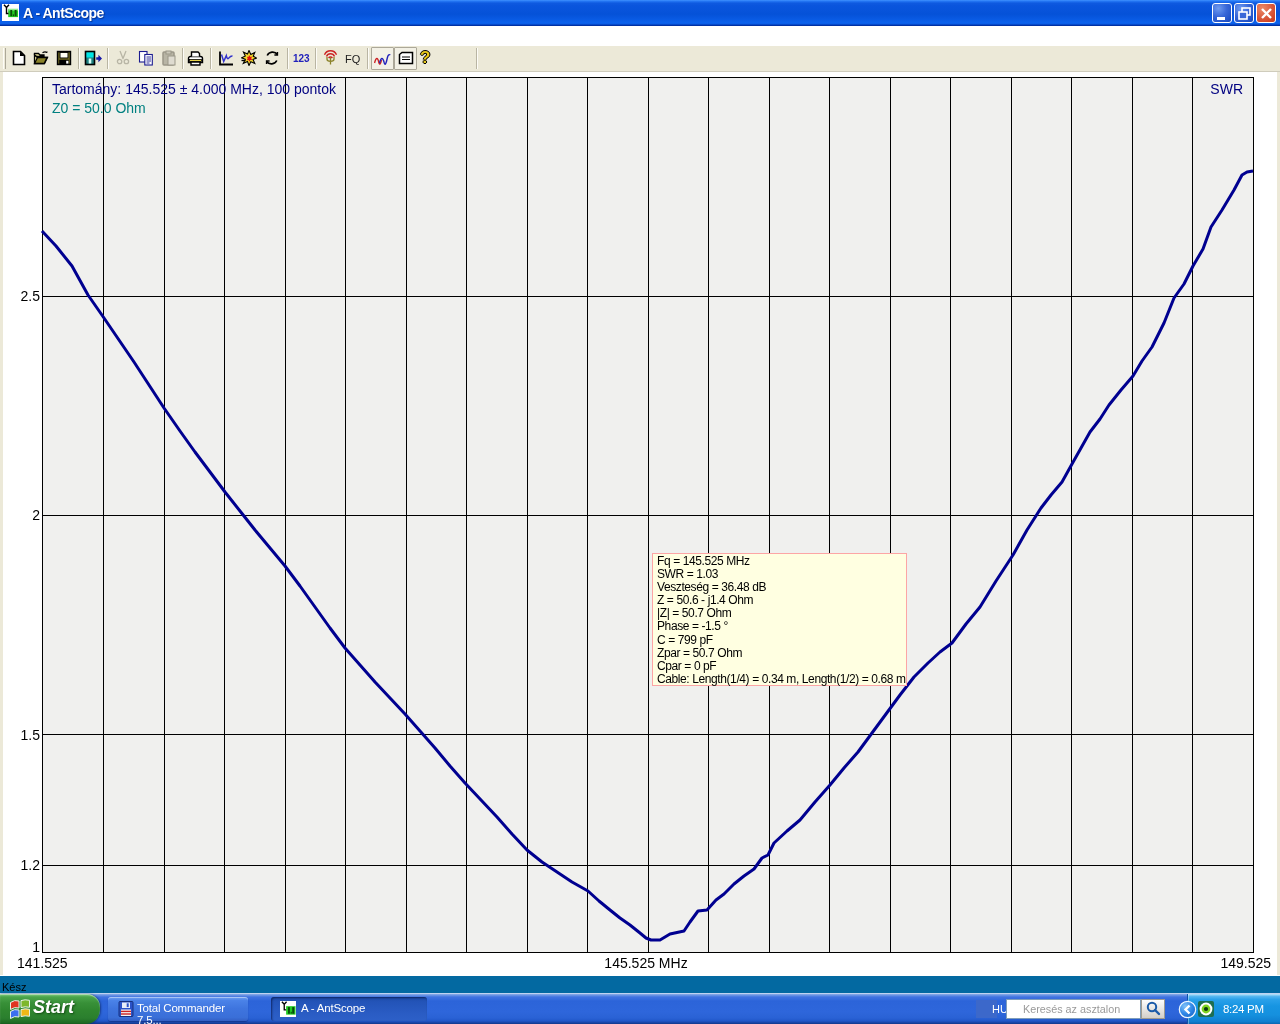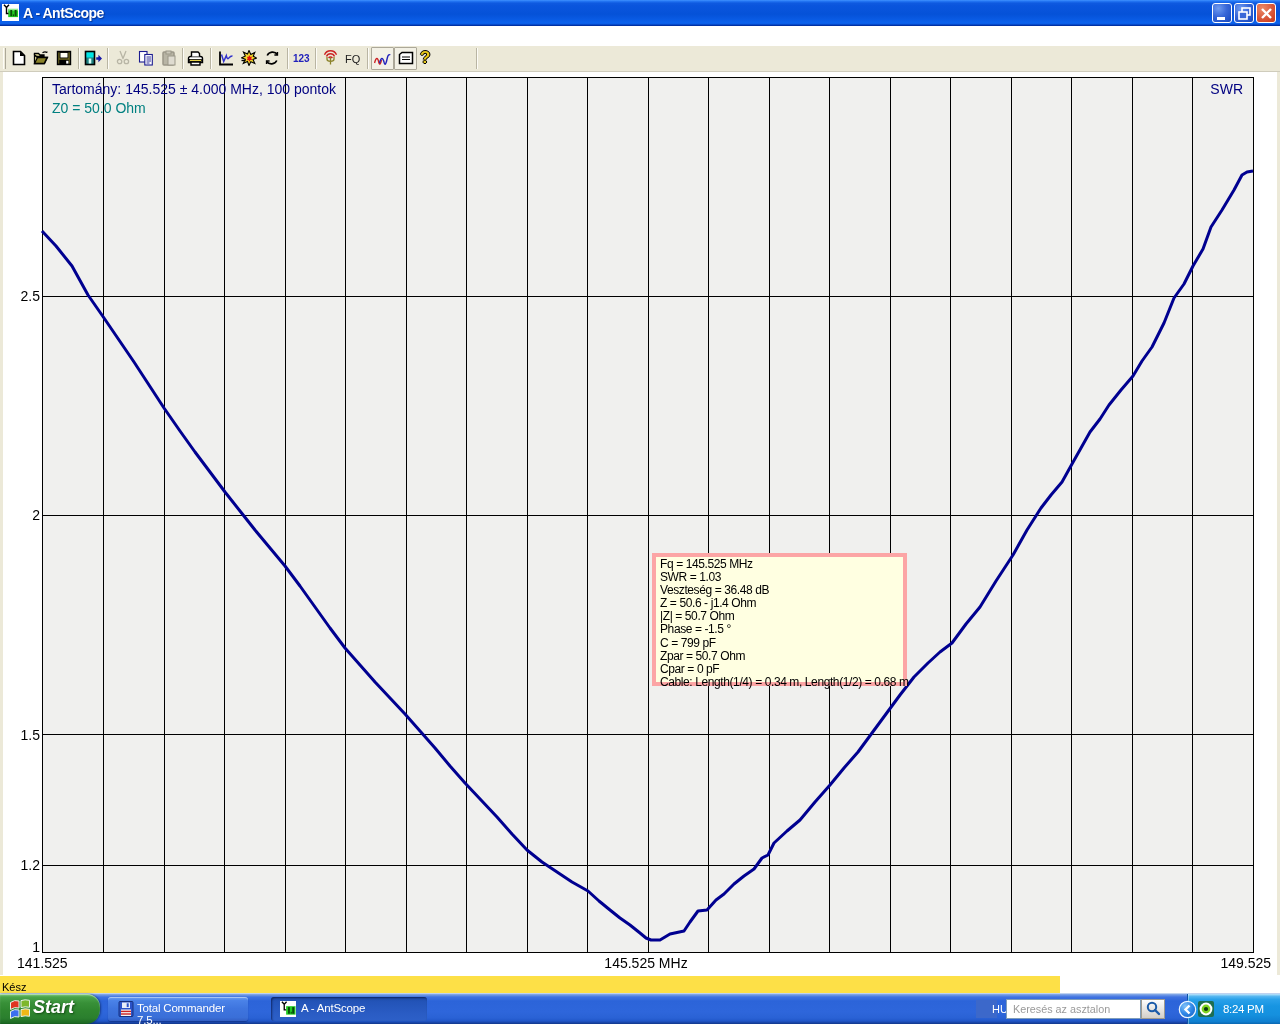--- a/index.html
+++ b/index.html
@@ -26,42 +26,42 @@
 .tsep { position:absolute; top:2px; width:2px; height:21px; border-left:1px solid #b9b5a3; border-right:1px solid #fdfcf7; }
 .ticon { position:absolute; top:4px; }
 .tgrip { position:absolute; left:3px; top:2px; width:3px; height:21px; border-left:1px solid #fdfcf7; border-right:1px solid #aca899; }
 .tframe { position:absolute; top:1px; width:23px; height:23px; border:1px solid #aca899; background:#f3f1e6; border-radius:1px; }
 
 
 #client { left:0; top:72px; width:1280px; height:903px; background:#fff; }
 #edgeL { left:0; top:72px; width:3px; height:903px; background:#ece9d8; }
 #edgeR { left:1277px; top:72px; width:3px; height:903px; background:#ece9d8; }
 #chartsvg { left:0; top:0px; }
-#tooltip { left:652px; top:553px; width:255px; height:133px; background:#ffffe1; border:4px solid #fca5a5;
+#tooltip { left:652px; top:553px; width:255px; height:133px; background:#ffffe1; border:1px solid #fca5a5;
   font-size:12px; letter-spacing:-0.4px; line-height:13.1px; color:#000; padding:1px 0 8px 4px; white-space:nowrap; }
 
 
-#statusbar { left:0; top:975px; width:1060px; height:19px; background:#fde047; border-top:1px solid #fff; font-size:11px; color:#000; }
+#statusbar { left:0; top:975px; width:1280px; height:19px; background:#0369a1; border-top:1px solid #fff; font-size:11px; color:#000; }
 #statusbar span { position:absolute; left:2px; top:5px; }
 
 
 #taskbar { left:0; top:993px; width:1280px; height:31px;
   background:linear-gradient(180deg,#dfe9f5 0%,#7aa1e6 5%,#3f73e1 13%,#2c64d9 26%,#2e66db 60%,#2a62d5 80%,#2157c9 90%,#16409f 97%,#123787 100%); }
 #startbtn { left:0px; top:994px; width:100px; height:30px; border-radius:0 13px 14px 0;
   background:linear-gradient(180deg,#7eca7e 0%,#4aa54a 10%,#389038 30%,#2f862f 55%,#2b7f2e 80%,#1e6c24 95%,#175c1e 100%);
   box-shadow:inset 0 1px 1px rgba(255,255,255,0.45), 1px 0 2px rgba(0,20,60,0.5); }
 #startbtn .lbl { position:absolute; left:33px; top:3px; color:#fff; font-size:18px; font-weight:bold; font-style:italic; text-shadow:1px 1px 2px rgba(0,40,0,0.6); }
 .task { position:absolute; top:997px; height:24px; border-radius:3px; color:#fff; font-size:11.5px; letter-spacing:-0.2px; }
 #task1 { left:108px; width:140px; background:linear-gradient(180deg,#71a1f0 0%,#4a82e8 15%,#3e74de 50%,#3a6fd8 85%,#335fc4 100%);
   box-shadow:inset 0 1px 0 rgba(255,255,255,0.4), 0 1px 1px rgba(0,20,80,0.4); }
 #task2 { left:271px; width:156px; background:linear-gradient(180deg,#1c4aa8 0%,#2354b8 20%,#2a5cc4 70%,#2d60c8 100%);
   box-shadow:inset 1px 1px 2px rgba(0,10,50,0.6); }
 .task .tlbl { position:absolute; left:29px; top:5px; }
 #hu { left:976px; top:1000px; width:21px; height:18px; background:#3c68ca; color:#fff; font-size:11px; text-align:center; line-height:18px;padding-left:16px; }
-#searchbox { left:1006px; top:999px; width:135px; height:20px; background:#fff; border:1px solid #7f9db9; color:#9a9a9a; font-size:10.8px; line-height:19px; padding-left:6px; }
+#searchbox { left:1006px; top:999px; width:135px; height:20px; background:#fff; border:1px solid #7f9db9; color:#9a9a9a; font-size:10.8px; line-height:19px; padding-left:16px; }
 #searchbtn { left:1141px; top:999px; width:24px; height:20px; background:linear-gradient(180deg,#fdfdfd 0%,#e8e6e3 50%,#d2cfc9 100%); border:1px solid #9d9a90; }
 #tray { left:1187px; top:994px; width:93px; height:30px;
   background:linear-gradient(180deg,#bce4fa 0%,#55b6f0 8%,#2aa1ea 18%,#1795e2 40%,#1590de 70%,#0f7fd0 92%,#0a66b0 100%);
   border-left:1px solid #0c53a8; box-shadow:inset 1px 0 0 rgba(255,255,255,0.35); }
 #traytime { left:1223px; top:1003px; color:#fff; font-size:11.5px; letter-spacing:-0.3px; }
 </style>
 </head>
 <body>
 <div id="screen">
   <div class="abs" id="titlebar"></div>

